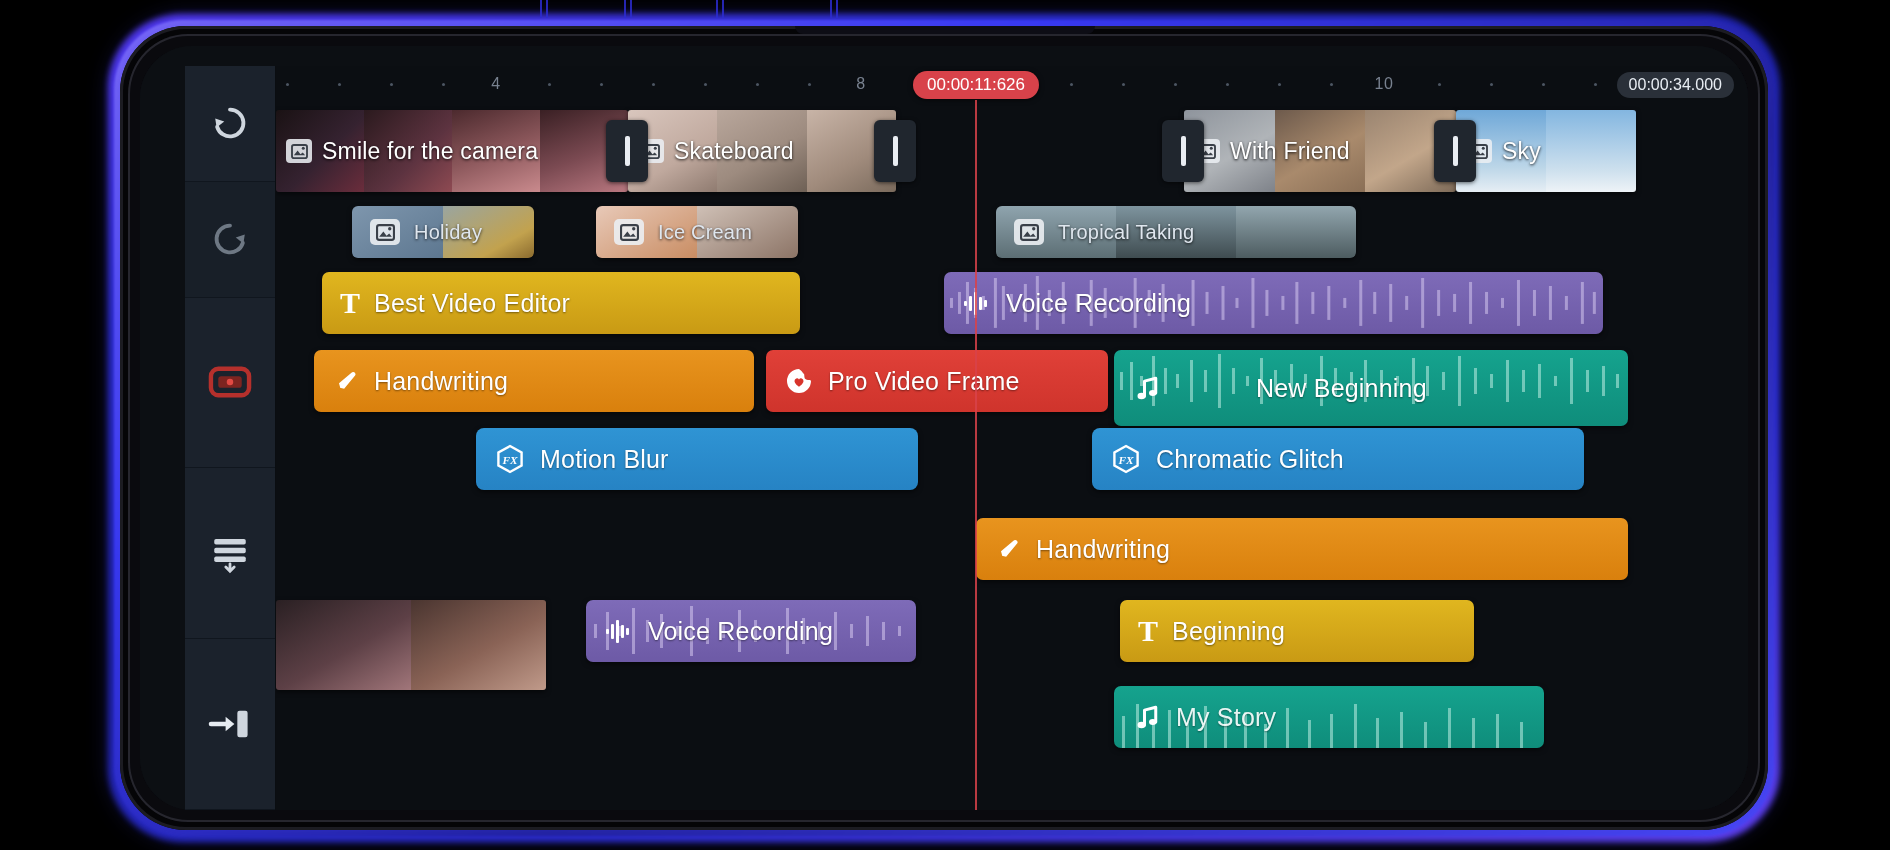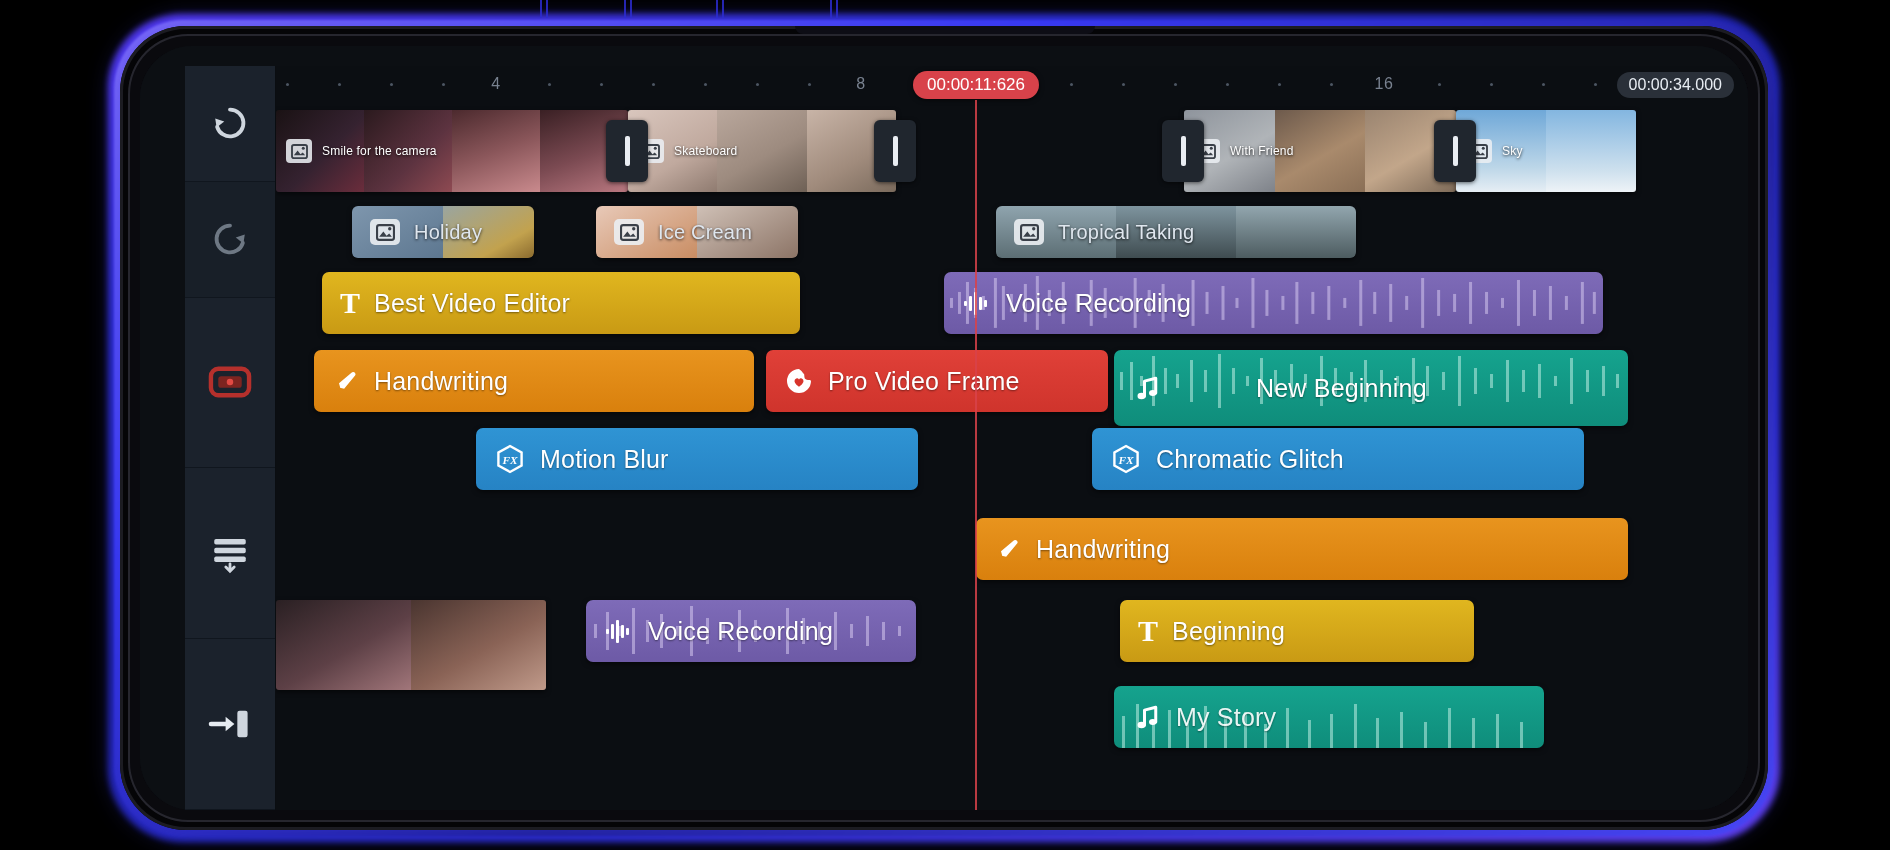--- a/index.html
+++ b/index.html
@@ -108,21 +108,21 @@
     flex:0 0 auto; display:flex; align-items:center; justify-content:center;
     margin-left:18px; margin-right:14px;
   }
   .clip .lbl{
     font-size:25px; font-weight:500; white-space:nowrap; letter-spacing:.2px;
     text-shadow:0 1px 2px rgba(0,0,0,.45);
   }
 
   
   .vclip{ height:82px; border-radius:3px; }
-  .vclip .lbl{ font-size:12px; font-weight:400; text-shadow:0 1px 3px rgba(0,0,0,.9); }
+  .vclip .lbl{ font-size:23px; font-weight:400; text-shadow:0 1px 3px rgba(0,0,0,.9); }
   .vclip .ic{ margin-left:10px; margin-right:10px; }
   .vclip .photo-badge{
     width:26px; height:24px; border-radius:4px; background:rgba(235,238,242,.88);
     display:flex; align-items:center; justify-content:center;
   }
   .trans{
     position:absolute; width:42px; height:62px; border-radius:6px;
     background:#20262e; display:flex; align-items:center; justify-content:center;
     z-index:12; box-shadow:0 1px 4px rgba(0,0,0,.6);
   }
@@ -142,21 +142,21 @@
   .clip .inner{ position:relative; z-index:2; display:flex; align-items:center; width:100%; height:100%; }
 
   .wave{ position:absolute; inset:0; z-index:1; opacity:.55; }
 
   
   .c-text   { background:linear-gradient(180deg,#e0b61f,#c99a14); }
   .c-voice  { background:linear-gradient(180deg,#7e6bb8,#6d5aa6); }
   .c-hand   { background:linear-gradient(180deg,#e8941e,#d9800d); }
   .c-film   { background:linear-gradient(180deg,#e04038,#cf342c); }
   .c-music  { background:linear-gradient(180deg,#15a38e,#0f8d7b); }
-  .c-fx     { background:linear-gradient(180deg,#2f94d4,#2683c4); }
+  .c-fx     { background:linear-gradient(180deg,#2f94d4,#2683c4);border-radius:8px; }
   .c-vhs    { background:linear-gradient(180deg,#dc4030,#c93627); }
 </style>
 </head>
 <body>
 
 <div id="stage">
 
   <div class="glow-outer"></div>
   <div class="glow-outer2"></div>
   <div class="bezel"></div>
@@ -236,21 +236,21 @@
           <div class="num" style="left:585px">8</div>
           <div class="tick" style="left:638px"></div>
           <div class="tick" style="left:690px"></div>
           <div class="tick" style="left:742px"></div>
           <div class="tick" style="left:794px"></div>
           <div class="tick" style="left:846px"></div>
           <div class="tick" style="left:898px"></div>
           <div class="tick" style="left:950px"></div>
           <div class="tick" style="left:1002px"></div>
           <div class="tick" style="left:1054px"></div>
-          <div class="num" style="left:1108px">16</div>
+          <div class="num" style="left:1108px">10</div>
           <div class="tick" style="left:1162px"></div>
           <div class="tick" style="left:1214px"></div>
           <div class="tick" style="left:1266px"></div>
           <div class="tick" style="left:1318px"></div>
           <div class="num" style="left:1372px">20</div>
 
           <div class="tc-playhead" style="left:700px">00:00:11:626</div>
           <div class="tc-total">00:00:34.000</div>
         </div>
 

